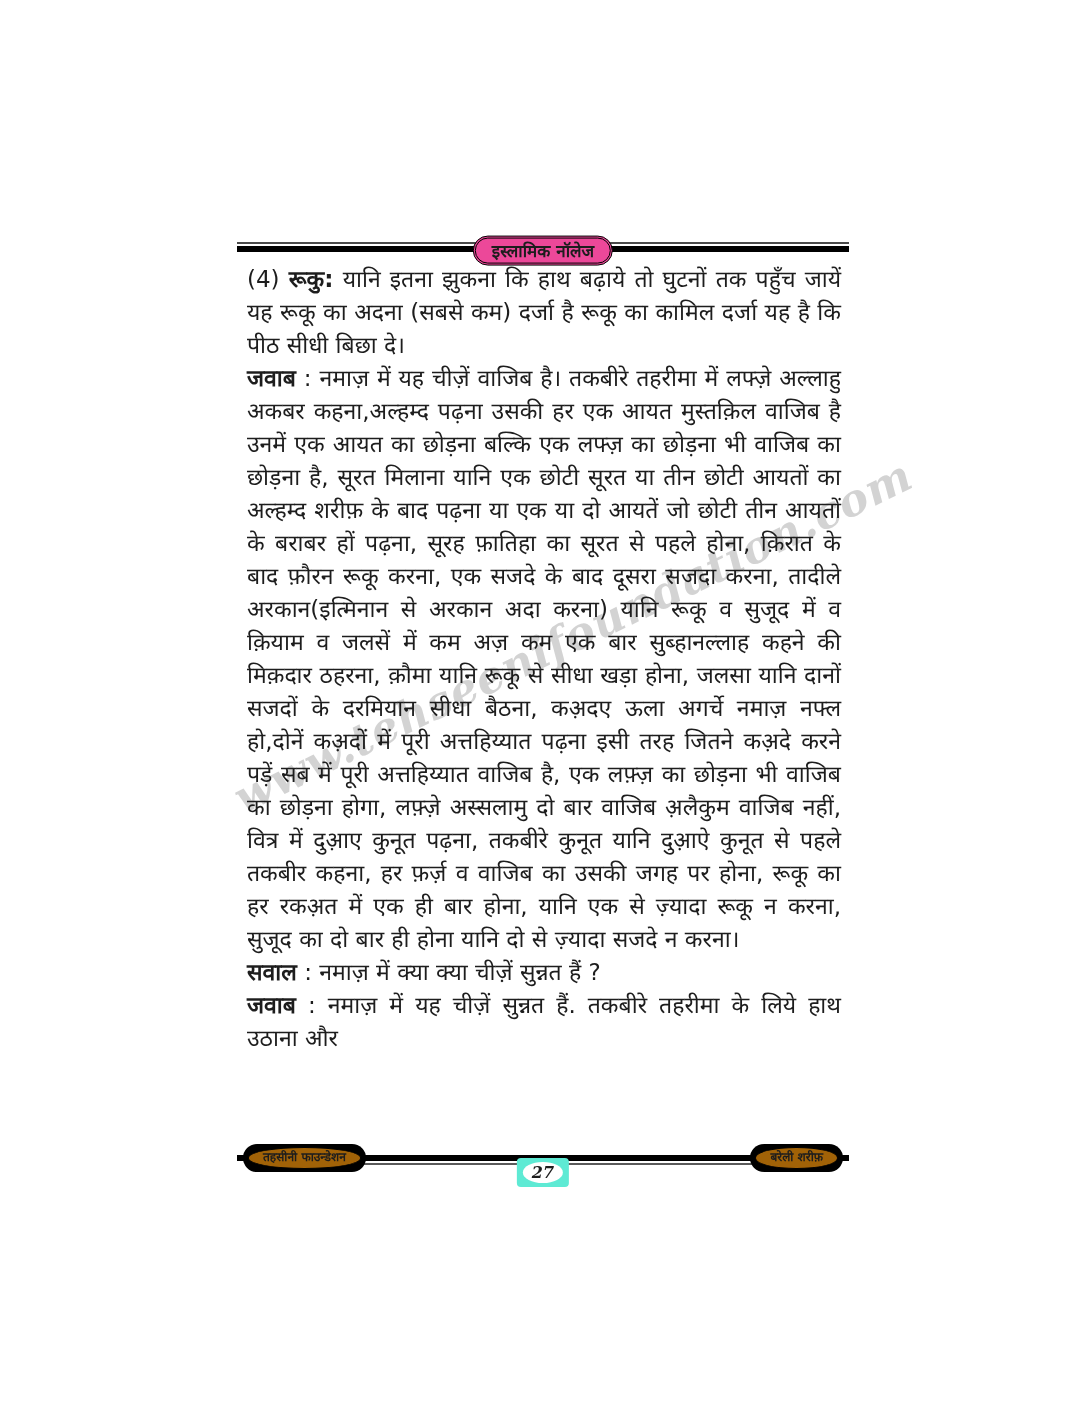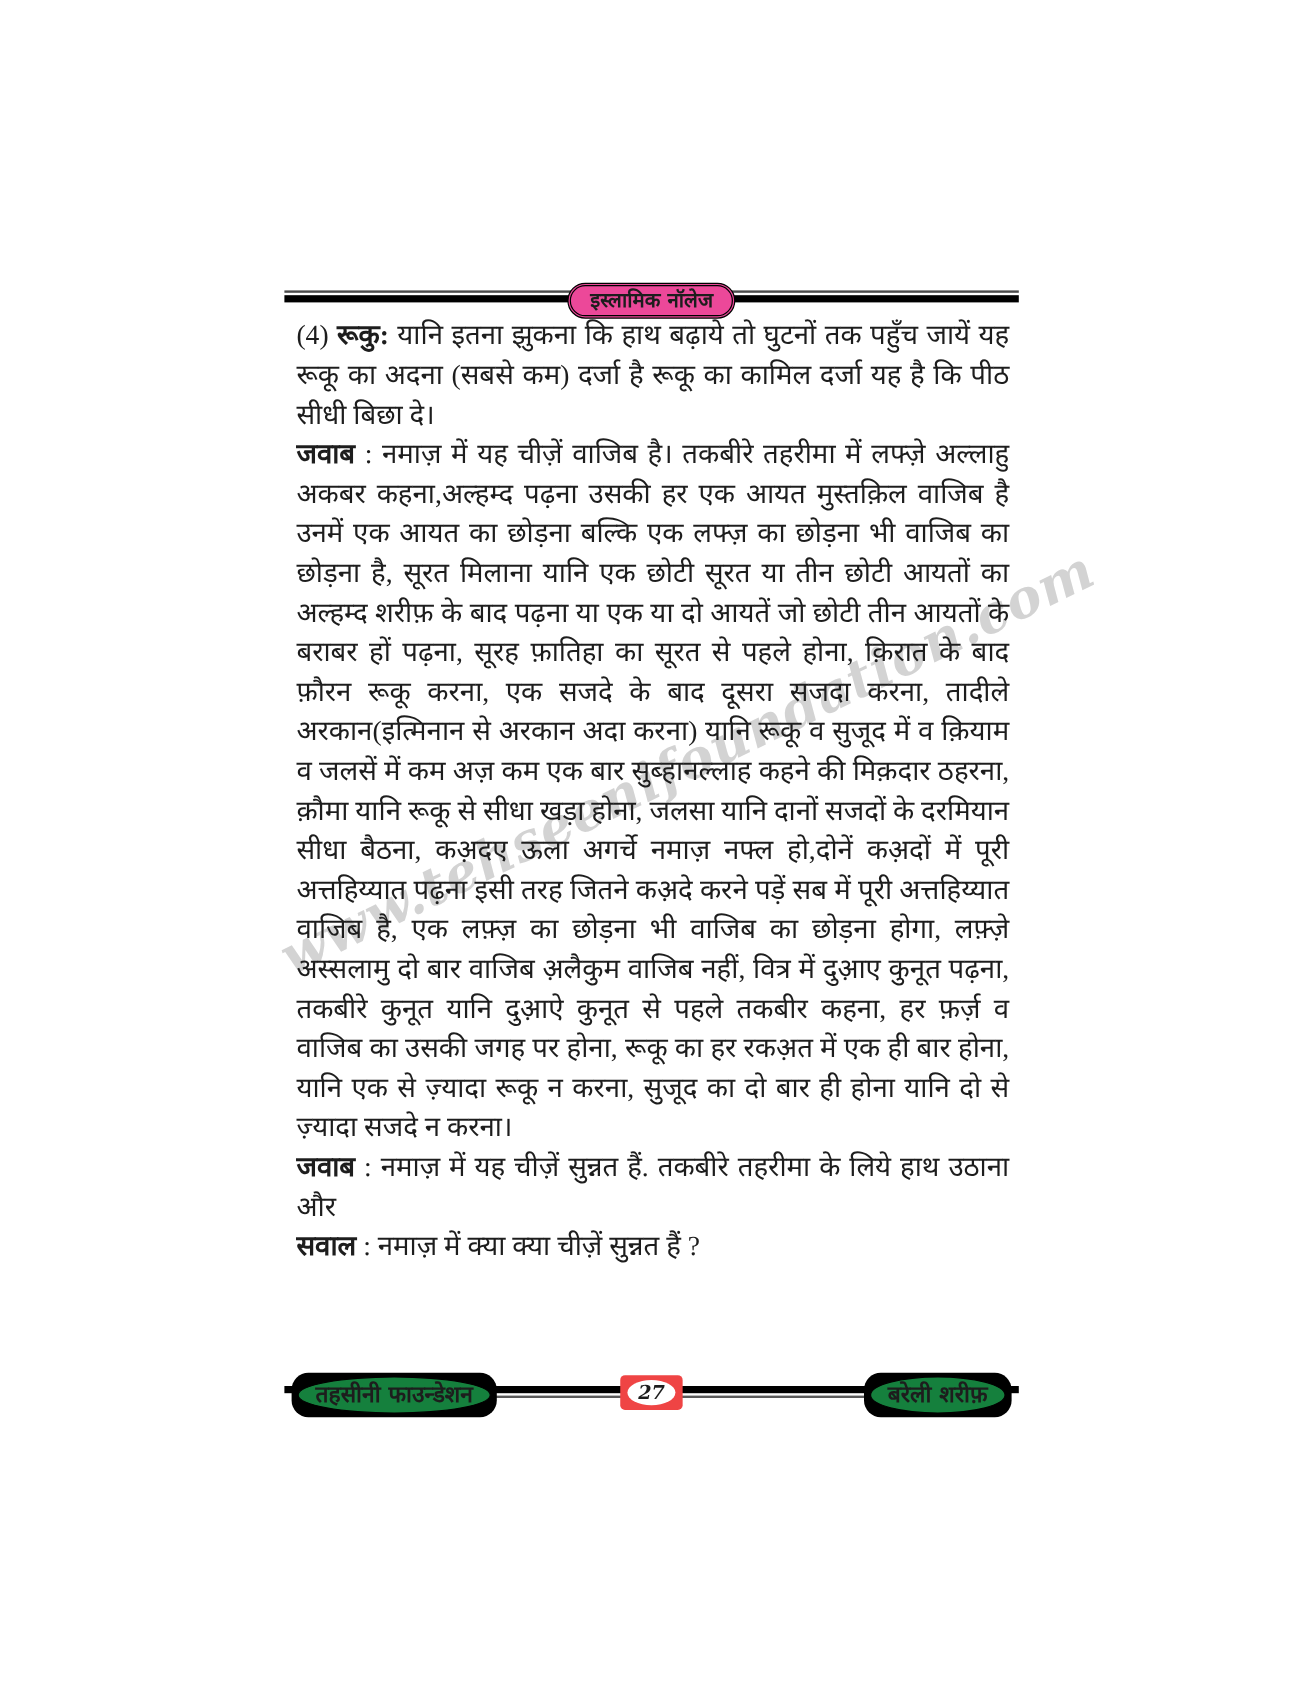--- a/index.html
+++ b/index.html
@@ -75,21 +75,20 @@
     left: 247px;
     top: 263px;
     width: 594px;
     z-index: 2;
     font-size: 23px;
     line-height: 33px;
     text-align: justify;
   }
   .content p {
     margin: 0;
-    font-family: Liberation Serif, serif;
   }
   .content .lead {
     font-weight: bold;
   }
 
   
   .footer {
     position: absolute;
     left: 237px;
     top: 1142px;
@@ -115,37 +114,37 @@
   }
   .foot-badge {
     position: absolute;
     top: 2px;
     background: #000000;
     border-radius: 14px;
     padding: 3px 5px;
   }
   .foot-badge .oval {
     display: block;
-    background: #15803d;
+    background: #a16207;
     border: 1px solid #000000;
     border-radius: 50%;
     padding: 2px 14px;
-    font-size: 19px;
+    font-size: 12px;
     font-weight: 600;
     white-space: nowrap;
     line-height: 1.3;
   }
   .foot-badge.left  { left: 6px; }
   .foot-badge.right { right: 6px; }
   .page-badge {
     position: absolute;
     left: 50%;
-    top: 4px;
+    top: 16px;
     transform: translateX(-50%);
-    background: #ef4444;
+    background: #5eead4;
     border-radius: 4px;
     padding: 4px 6px;
   }
   .page-badge .oval27 {
     display: block;
     background: #ffffff;
     border-radius: 50%;
     padding: 1px 9px;
     font-family: "DejaVu Serif", serif;
     font-style: italic;
@@ -163,22 +162,22 @@
 
   <div class="header">
     <div class="rule-thin"></div>
     <div class="rule-thick"></div>
     <div class="header-badge">इस्लामिक  नॉलेज</div>
   </div>
 
   <div class="content">
     <p><span>(4) </span><span class="lead">रूकु:</span><span> यानि इतना झुकना कि हाथ बढ़ाये तो घुटनों तक पहुँच जायें यह रूकू का अदना (सबसे कम) दर्जा है रूकू का कामिल दर्जा यह है कि पीठ सीधी बिछा  दे।</span></p>
     <p><span></span><span class="lead">जवाब</span><span> : नमाज़ में यह चीज़ें वाजिब है। तकबीरे तहरीमा में लफ्ज़े अल्लाहु अकबर कहना,अल्हम्द पढ़ना उसकी हर एक आयत मुस्तक़िल वाजिब है उनमें एक आयत का छोड़ना बल्कि एक लफ्ज़ का छोड़ना भी वाजिब का छोड़ना है, सूरत मिलाना यानि एक छोटी सूरत या तीन छोटी आयतों का अल्हम्द शरीफ़ के बाद पढ़ना या एक या दो आयतें जो छोटी तीन आयतों के बराबर हों पढ़ना, सूरह फ़ातिहा का सूरत से पहले होना, क़िरात के बाद फ़ौरन रूकू करना, एक सजदे के बाद दूसरा सजदा करना, तादीले अरकान(इत्मिनान से अरकान अदा करना) यानि रूकू व सुजूद में व क़ियाम व जलसें में कम अज़ कम एक बार सुब्हानल्लाह कहने की मिक़दार ठहरना, क़ौमा यानि रूकू से सीधा खड़ा होना, जलसा यानि दानों सजदों के दरमियान सीधा बैठना, कअ़दए ऊला अगर्चे नमाज़ नफ्ल हो,दोनें कअ़दों में पूरी अत्तहिय्यात पढ़ना इसी तरह जितने कअ़दे करने पड़ें सब में पूरी अत्तहिय्यात वाजिब है, एक लफ़्ज़ का छोड़ना भी वाजिब का छोड़ना होगा, लफ़्ज़े अस्सलामु दो बार वाजिब अ़लैकुम वाजिब नहीं, वित्र में दुआ़ए कुनूत पढ़ना, तकबीरे कुनूत यानि दुआ़ऐ कुनूत से पहले तकबीर कहना, हर फ़र्ज़ व वाजिब का उसकी जगह पर होना, रूकू का हर रकअ़त में एक ही बार होना, यानि एक से ज़्यादा रूकू न करना, सुजूद का दो बार ही होना यानि दो से ज़्यादा सजदे न करना।</span></p>
+    <p><span></span><span class="lead">सवाल</span><span> : नमाज़ में क्या क्या चीज़ें सुन्नत हैं ?</span></p>
     <p><span></span><span class="lead">जवाब</span><span> : नमाज़ में यह चीज़ें सुन्नत हैं. तकबीरे तहरीमा के लिये हाथ उठाना और</span></p>
-    <p><span></span><span class="lead">सवाल</span><span> : नमाज़ में क्या क्या चीज़ें सुन्नत हैं ?</span></p>
   </div>
 
   <div class="footer">
     <div class="bar"></div>
     <div class="bar-echo"></div>
     <div class="foot-badge left">
       <span class="oval">तहसीनी फाउन्डेशन</span>
     </div>
     <div class="page-badge">
       <span class="oval27">27</span>

